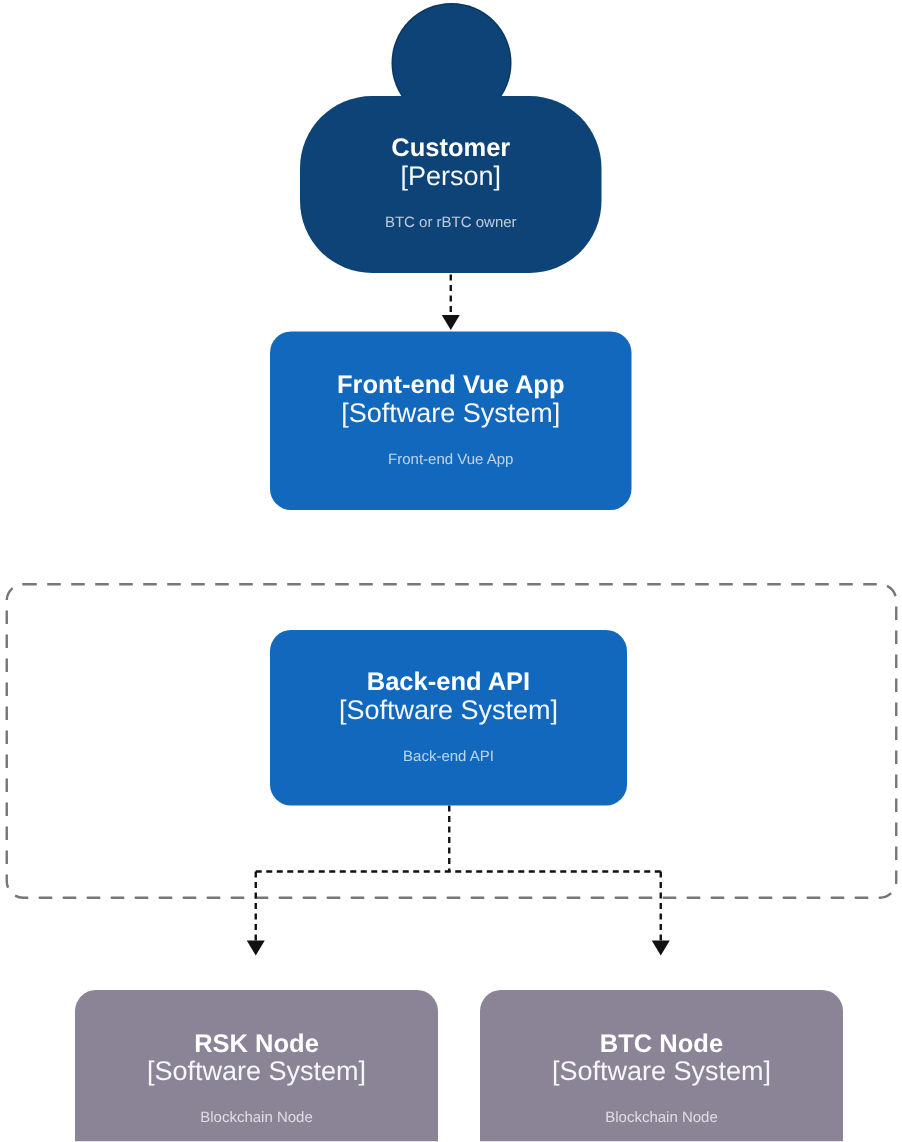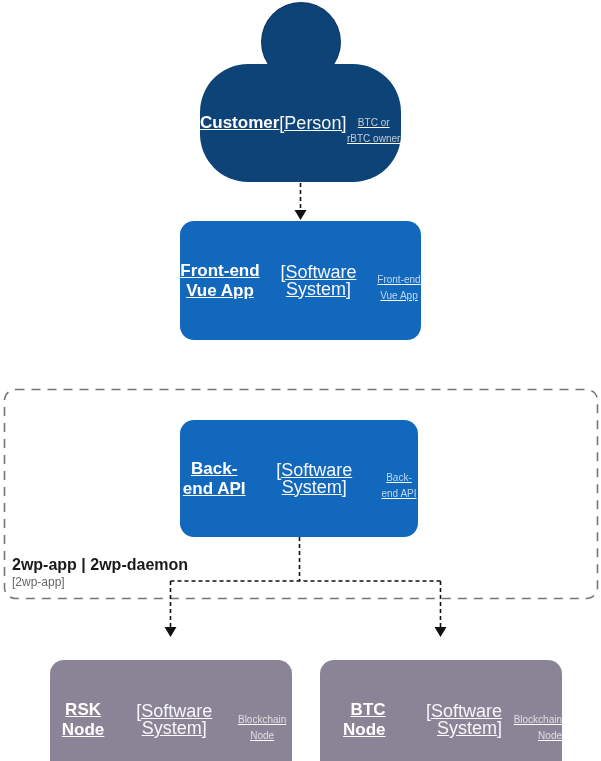--- a/index.html
+++ b/index.html
@@ -36,47 +36,45 @@
   .boundary-rect {
     fill: none;
     stroke: var(--boundary-border, #767676);
     stroke-width: 1.6;
     stroke-dasharray: 9 7;
   }
   .node {
     position: absolute;
     box-sizing: border-box;
     display: flex;
-    flex-direction: row;
+    flex-direction: column;
     align-items: center;
     justify-content: center;
     text-align: center;
     color: #ffffff;
     border-radius: 14px;
-    text-decoration: underline;
   }
   .node-title {
     font-size: 17px;
     font-weight: bold;
     line-height: 20px;
   }
   .node-subtitle {
     font-size: 18px;
     line-height: 17px;
     color: #f5f7fa;
   }
   .node-desc {
     font-size: 10px;
     line-height: 16px;
     margin-top: 15px;
     color: rgba(255, 255, 255, 0.72);
   }
   .system-node {
     background: var(--system-fill, #1168BD);
-    gap: 20px;
   }
   .blockchain-node {
     background: var(--blockchain-node-fill, #8B8496);
     margin-top: 20px;
   }
   .person-head {
     position: absolute;
     left: 261px;
     top: 2px;
     width: 80px;
@@ -145,24 +143,20 @@
     <div class="node-subtitle">[Software System]</div>
     <div class="node-desc">Front-end Vue App</div>
   </div>
 
   <div class="node system-node" style="left:180px; top:420px; width:238px; height:117px;">
     <div class="node-title">Back-end API</div>
     <div class="node-subtitle">[Software System]</div>
     <div class="node-desc">Back-end API</div>
   </div>
 
-  <div class="boundary-label">
-    <div class="boundary-title">2wp-app | 2wp-daemon</div>
-    <div class="boundary-subtitle">[2wp-app]</div>
-  </div>
 
   <div class="node blockchain-node" style="left:50px; top:640px; width:242px; height:120px;">
     <div class="node-title">RSK Node</div>
     <div class="node-subtitle">[Software System]</div>
     <div class="node-desc">Blockchain Node</div>
   </div>
 
   <div class="node blockchain-node" style="left:320px; top:640px; width:242px; height:120px;text-align:right;">
     <div class="node-title">BTC Node</div>
     <div class="node-subtitle">[Software System]</div>

